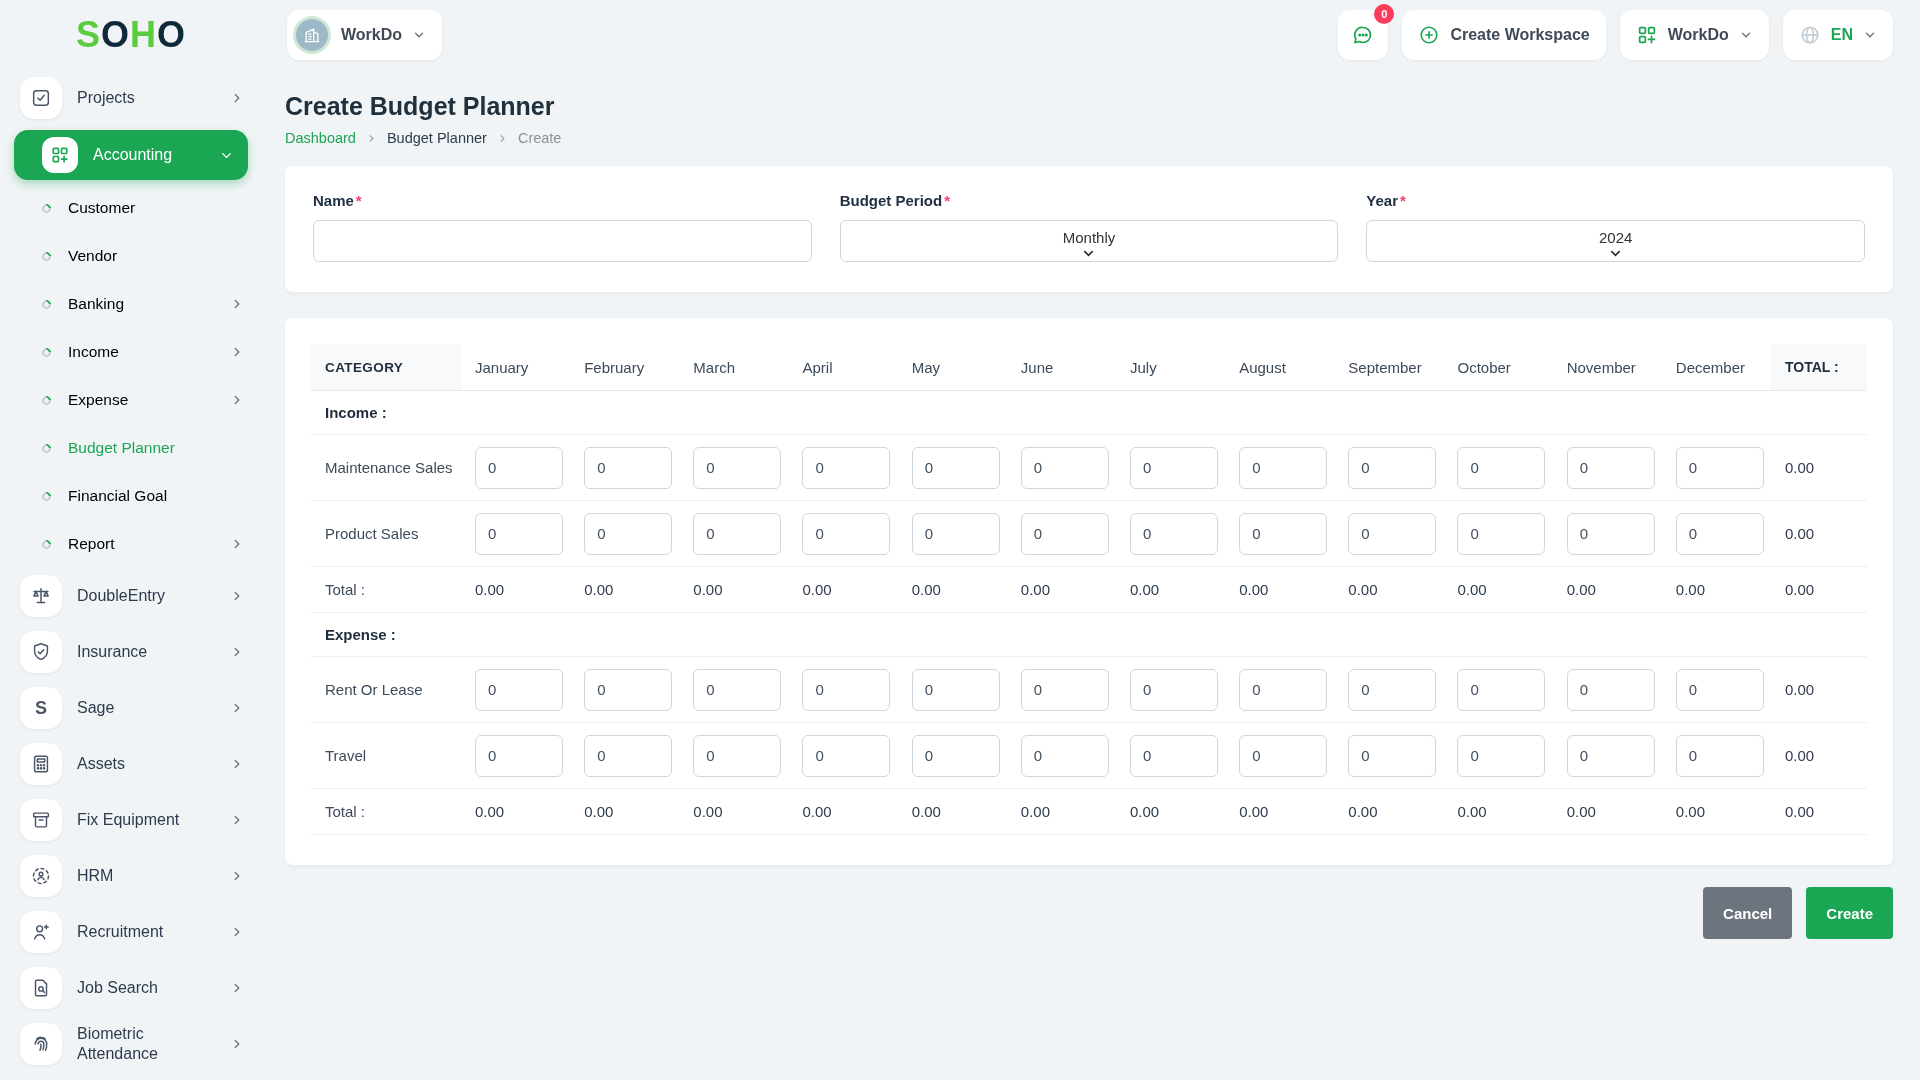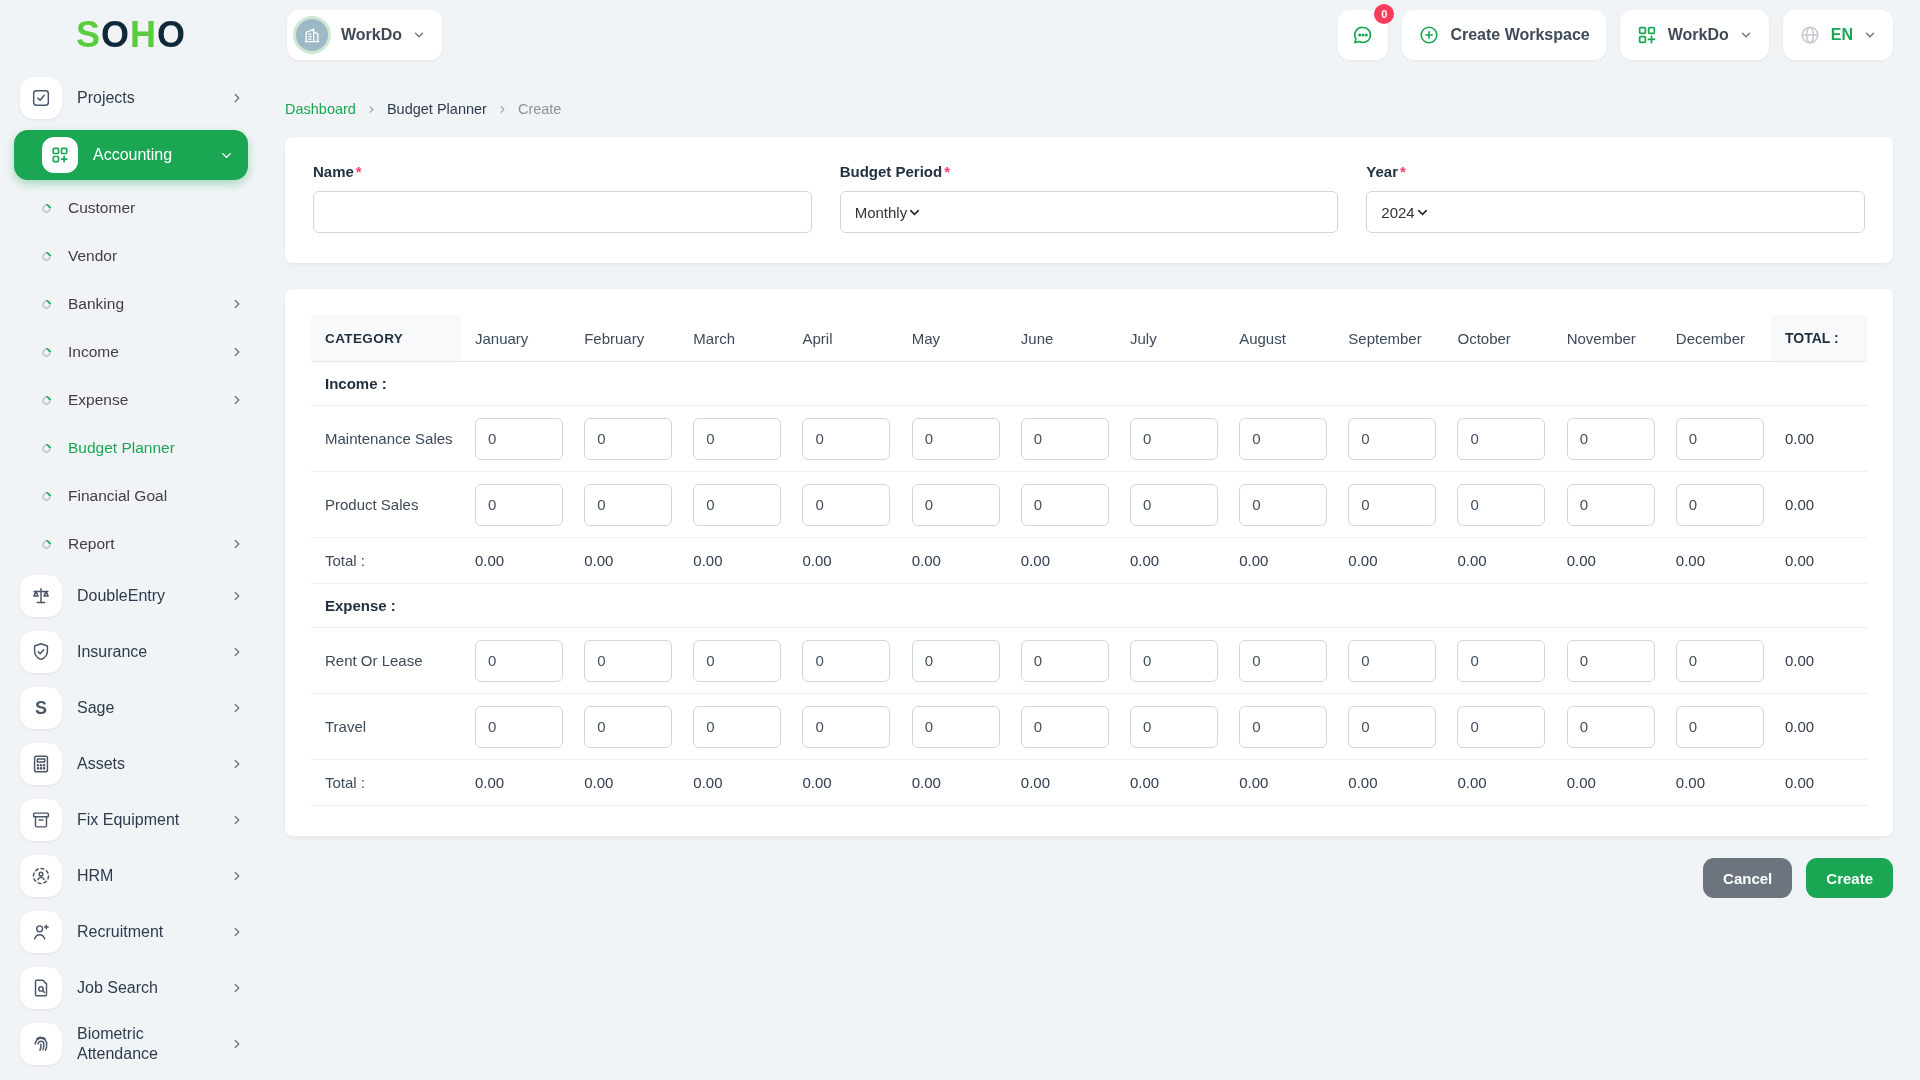--- a/index.html
+++ b/index.html
@@ -32,21 +32,21 @@
   .layout{display:flex;height:1010px;}
   .sidebar{width:262px;flex:0 0 262px;}
   .side-item{display:flex;align-items:center;cursor:pointer;}
   .side-item.main{min-height:56px;padding:0 18px 0 20px;gap:15px;font-size:16px;font-weight:500;color:#2e3b4e;}
   .side-item.main .tile{width:42px;height:42px;border-radius:14px;background:#fff;
         box-shadow:0 1px 3px rgba(20,40,60,.08);display:flex;align-items:center;justify-content:center;
         color:#4a5568;font-weight:700;font-size:18px;flex:0 0 42px;}
   .side-item.main.active{background:var(--accent);border-radius:14px;margin:4px 14px;min-height:50px;
         padding:0 14px 0 28px;color:#fff;box-shadow:0 4px 10px rgba(26,166,83,.35);}
   .side-item.main.active .tile{width:36px;height:36px;border-radius:12px;flex-basis:36px;box-shadow:none;}
-  .side-item.sub{min-height:48px;padding:0 18px 0 42px;gap:17px;font-size:15.5px;color:#404040;}
+  .side-item.sub{min-height:48px;padding:0 18px 0 42px;gap:17px;font-size:15.5px;color:#000000;}
   .side-item.sub.active{color:var(--accent);}
   .bullet{width:9px;height:9px;border-radius:50%;border:2px solid #c3ccd2;border-top-color:var(--accent);
           transform:rotate(40deg);flex:0 0 9px;}
   .side-item .chev{margin-left:auto;color:#6b7280;display:flex;}
   .side-item.main.active .chev{color:#fff;}
   .side-label{line-height:1.25;max-width:130px;}
   
   .main{flex:1;padding:22px 27px 0 23px;overflow:hidden;}
   .page-title{font-size:25px;font-weight:700;color:#20303c;}
   .breadcrumb{margin-top:9px;display:flex;align-items:center;gap:10px;font-size:14.5px;}
@@ -54,41 +54,41 @@
   .crumb-mid{color:#2e3b4e;cursor:pointer;}
   .crumb-muted{color:var(--muted);}
   .crumb-sep{color:#9aa3ab;display:flex;}
   .card{background:#fff;border-radius:8px;box-shadow:0 2px 4px rgba(30,41,59,.05);}
   .form-card{margin-top:20px;padding:26px 28px 30px;display:grid;grid-template-columns:1fr 1fr 1fr;gap:28px;}
   .f-label{font-size:15px;font-weight:700;color:#223142;}
   .f-label .req{color:var(--required);margin-left:2px;}
   .field{margin-top:11px;height:42px;border:1px solid var(--field-border);border-radius:6px;
          display:flex;align-items:center;padding:0 14px;font-size:15px;color:#333;width:100%;
          background:#fff;font-family:"Liberation Sans",sans-serif;}
-  .select-field{justify-content:flex-start;cursor:pointer;}
+  .select-field{justify-content:flex-end;cursor:pointer;flex-direction:column;}
   .select-field .chev{color:#222;}
   
   .table-card{margin-top:26px;padding:26px 26px 30px;}
   .trow{display:grid;grid-template-columns:150px repeat(12,1fr) 96px;align-items:center;
         border-bottom:1px solid var(--line);}
   .trow.thead{border-bottom:1px solid #e3e8ec;}
   .tc{padding:0 6px 0 14px;font-size:15px;color:#3c4a59;}
   .thead .tc{height:46px;display:flex;align-items:center;}
   .th-cat{background:#f7f9fa;font-weight:700;font-size:13.5px;letter-spacing:.4px;color:#1f2d3d;}
   .th-total{background:#f7f9fa;font-weight:700;font-size:14px;color:#1f2d3d;}
   .trow.section{min-height:44px;}
   .trow.section .tc{grid-column:1/-1;font-weight:700;color:#1f2d3d;}
   .trow.inputs{min-height:66px;}
   .cell-input{width:88px;height:42px;border:1px solid #cfd8de;border-radius:6px;padding:0 12px;
               font-size:15px;color:#42505f;background:#fff;font-family:"Liberation Sans",sans-serif;}
   .trow.totals{min-height:46px;}
   .row-total{font-size:15px;color:#2e3b4e;}
   
   .actions{display:flex;justify-content:flex-end;gap:14px;margin-top:22px;}
-  .btn{height:40px;padding:9px 20px;border:none;border-radius:11px;font-size:15px;font-weight:600;
+  .btn{height:52px;padding:9px 20px;border:none;border-radius:4px;font-size:15px;font-weight:600;
        color:#fff;cursor:pointer;font-family:"Liberation Sans",sans-serif;}
   .btn-cancel{background:#6c757d;}
   .btn-create{background:var(--accent);}
 </style>
 </head>
 <body>
 
 <div class="topbar">
   <div class="logo-wrap">
     <div class="logo">
@@ -382,20 +382,21 @@
         <span class="side-label">Biometric Attendance</span>
         <span class="chev">
           <svg width="14" height="14" viewBox="0 0 24 24" fill="none" stroke="currentColor" stroke-width="2.2" stroke-linecap="round" stroke-linejoin="round">
             <path d="M9 6l6 6-6 6"></path>
           </svg>
         </span>
       </div>
     </aside>
 
   <main class="main">
+    <h1 class="page-title">Create Budget Planner</h1>
 
     <div class="breadcrumb">
       <span class="crumb-link">Dashboard</span>
       <span class="crumb-sep">
         <svg width="11" height="11" viewBox="0 0 24 24" fill="none" stroke="#9aa3ab" stroke-width="2.4" stroke-linecap="round">
             <path d="M9 6l6 6-6 6"></path>
           </svg>
       </span>
       <span class="crumb-mid">Budget Planner</span>
       <span class="crumb-sep">

